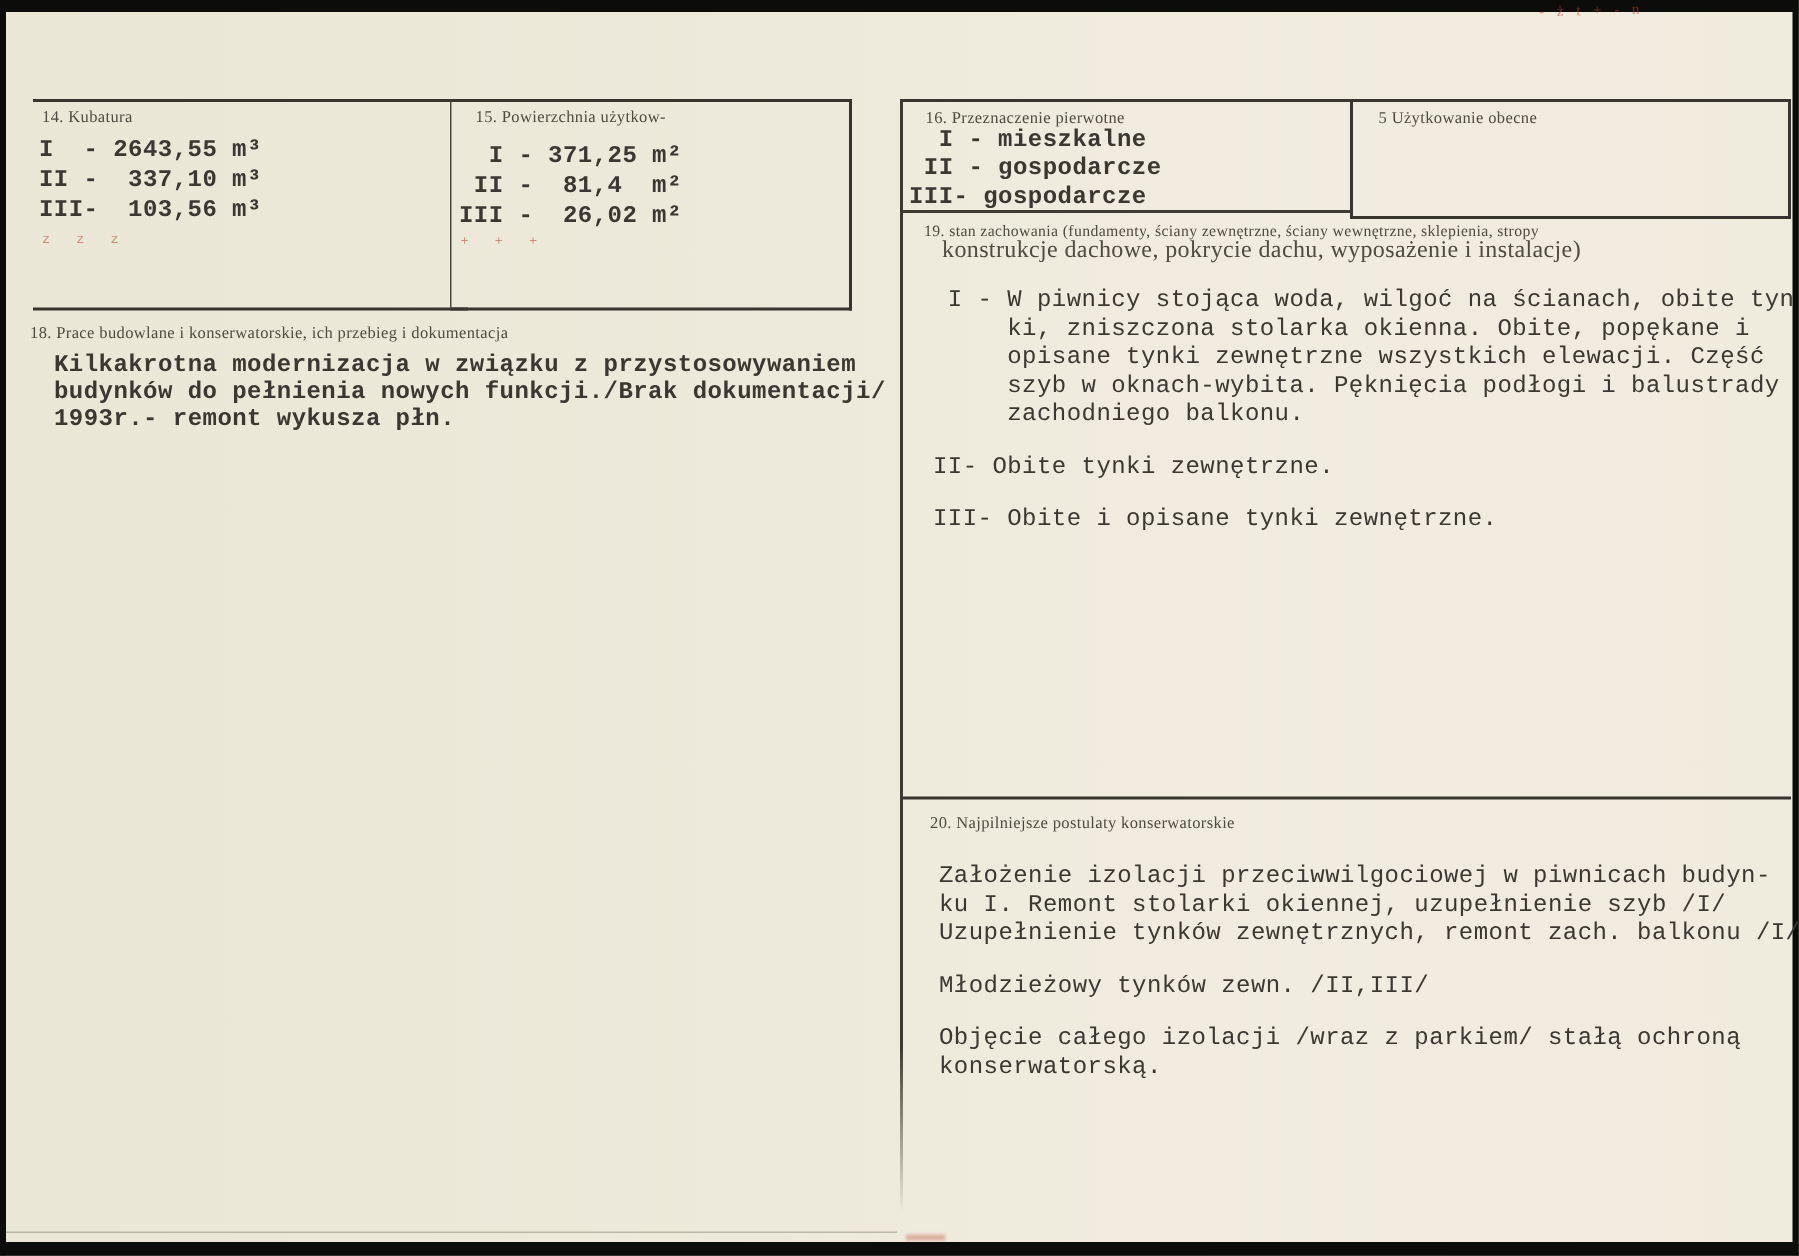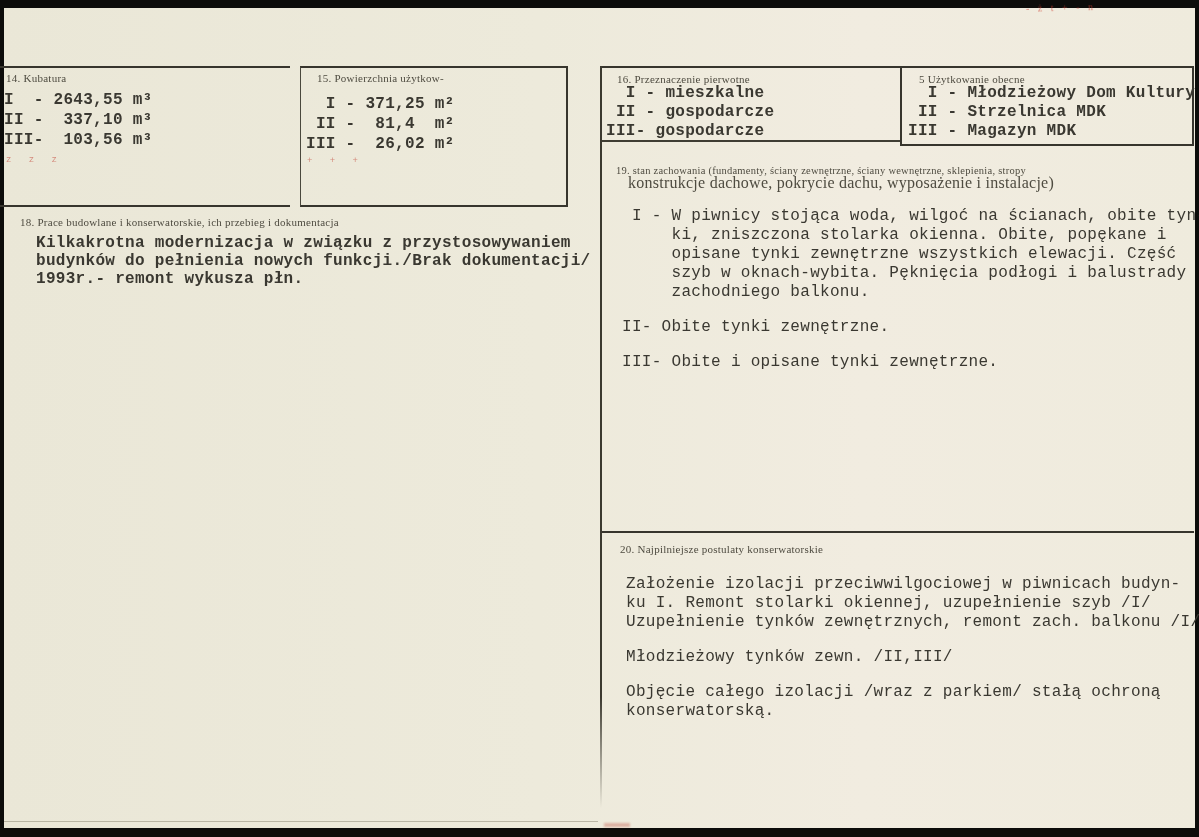--- a/index.html
+++ b/index.html
@@ -12,29 +12,29 @@
     background:linear-gradient(90deg,#eae7d7 0%,#edeadb 45%,#f1ece0 72%,#efebdd 100%);
   }
   .edge{position:absolute;background:#0c0c0a}
   .edge-top{left:0;top:0;width:1199px;height:8px}
   .edge-bottom{left:0;top:828px;width:1199px;height:9px}
   .edge-left{left:0;top:0;width:4px;height:837px}
   .edge-right{left:1195px;top:0;width:4px;height:837px}
   .shadowline{position:absolute;left:4px;top:821px;width:594px;height:1px;background:rgba(125,120,100,.45)}
 
   .box{position:absolute;box-sizing:border-box}
-  .b14{left:0;top:66px;width:290px;height:141px;border-top:2px solid #37352d;border-bottom:2px solid #37352d}
+  .b14{left:22px;top:66px;width:290px;height:141px;border-top:2px solid #37352d;border-bottom:2px solid #37352d}
   .b15{left:300px;top:66px;width:268px;height:141px;border-top:2px solid #37352d;border-bottom:2px solid #37352d;
        border-left:1px solid #4a483d;border-right:2px solid #37352d}
   .b18{left:10px;top:207px;width:558px;height:560px}
   .vdivider{position:absolute;left:600px;top:66px;width:2px;height:742px;
        background:linear-gradient(#3b392f 85%,rgba(59,57,47,0))}
   .b16{left:602px;top:66px;width:298px;height:76px;border-top:2px solid #37352d;border-bottom:2px solid #3f3d33}
   .b17{left:900px;top:66px;width:294px;height:80px;border:2px solid #37352d;border-left-width:2px}
-  .b19{left:602px;top:162px;width:592px;height:385px}
+  .b19{left:602px;top:146px;width:592px;height:385px}
   .b20{left:602px;top:531px;width:592px;height:274px;border-top:2px solid #37352d}
 
   .label{
     position:absolute;font-family:"Liberation Serif",serif;font-size:11px;
     color:#4e4b40;letter-spacing:.25px;white-space:nowrap;
   }
   .b14 .label{left:6px;top:4px}
   .b15 .label{left:16px;top:4px}
   .b16 .label{left:15px;top:5px}
   .b17 .label{left:17px;top:5px}
@@ -124,23 +124,20 @@
 
   <div class="box b16">
     <div class="label">16. Przeznaczenie pierwotne</div>
     <pre class="typed">  I - mieszkalne
  II - gospodarcze
 III- gospodarcze</pre>
   </div>
 
   <div class="box b17">
     <div class="label">5  Użytkowanie obecne</div>
-    <pre class="typed">  I - Młodzieżowy Dom Kultury
- II - Strzelnica MDK
-III - Magazyn MDK</pre>
   </div>
 
   <div class="box b19">
     <div class="label label-l1">19. stan zachowania (fundamenty, ściany zewnętrzne,  ściany wewnętrzne, sklepienia, stropy</div>
     <div class="label label-l2">konstrukcje dachowe, pokrycie dachu, wyposażenie i instalacje)</div>
     <div class="paras">
       <pre class="p1"> I - W piwnicy stojąca woda, wilgoć na ścianach, obite tyn-
      ki, zniszczona stolarka okienna. Obite, popękane i
      opisane tynki zewnętrzne wszystkich elewacji. Część
      szyb w oknach-wybita. Pęknięcia podłogi i balustrady

